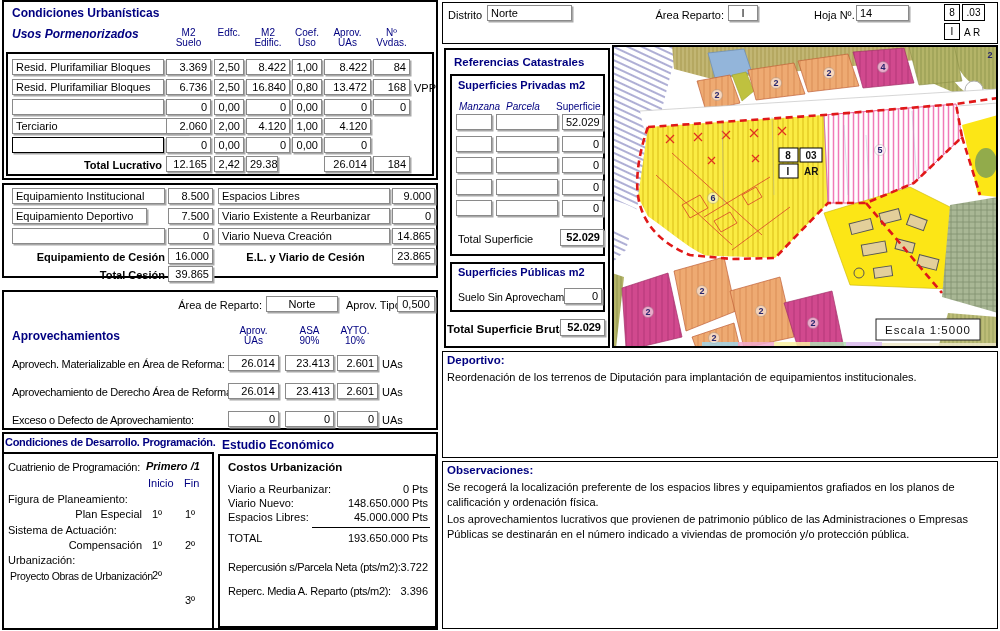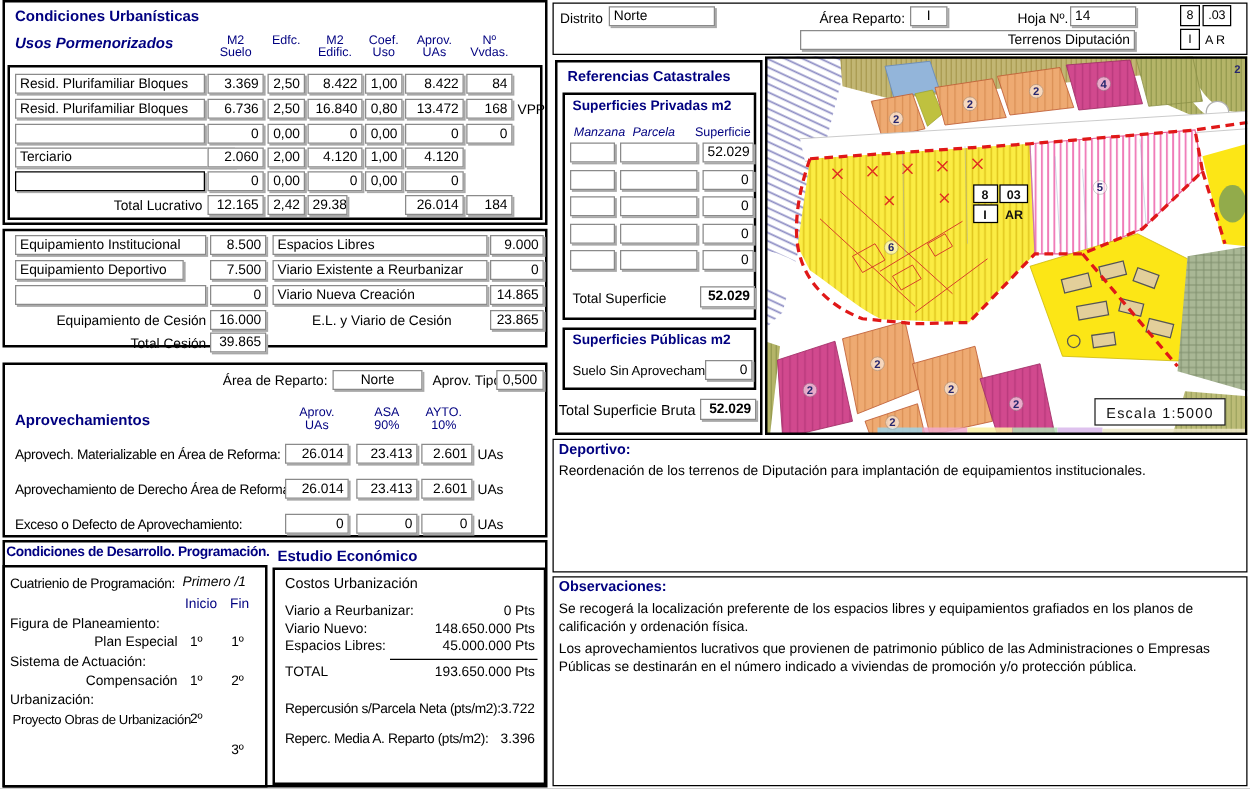--- a/index.html
+++ b/index.html
@@ -11,21 +11,21 @@
   .l{position:absolute;white-space:nowrap;line-height:13px;}
   .f{position:absolute;box-sizing:border-box;height:16px;line-height:14px;background:#fff;
      border:1px solid #8a8a8a;box-shadow:1.5px 1.5px 0 #a8a8a8;padding:0 3px;
      white-space:nowrap;overflow:hidden;font-size:11px;}
   .fb{font-weight:bold;}
   .fblk{border-color:#000;}
   .num{text-align:right;}
   .ctr{text-align:center;}
   .rt{text-align:right;}
   .navy{color:#000080;}
-  .b{font-weight:normal;}
+  .b{font-weight:bold;}
   .i{font-style:italic;}
   .title{position:absolute;color:#000080;font-weight:bold;font-size:12px;white-space:nowrap;}
   .ch{position:absolute;color:#000080;font-size:10px;line-height:10px;text-align:center;}
   .ch span{display:block;}
   .tight{letter-spacing:-0.3px;}
   .para{position:absolute;line-height:15px;}
   .rule{position:absolute;border-top:1px solid #000;height:0;}
   .sq{position:absolute;box-sizing:border-box;border:1px solid #000;background:#fff;
       text-align:center;font-size:10px;line-height:15px;}
   .map{position:absolute;left:612px;top:45px;width:386px;height:303px;}
@@ -218,21 +218,20 @@
 
   <div class="sec1" style="left:442px;top:2px;width:556px;height:42px"></div>
   <div class="l" style="left:448px;top:9px">Distrito</div>
   <div class="f" style="left:487px;top:5px;width:85px">Norte</div>
   <div class="l rt" style="left:628px;top:9px;width:96px">Área Reparto:</div>
   <div class="f ctr" style="left:728px;top:5px;width:30px">I</div>
   <div class="l" style="left:814px;top:9px">Hoja Nº.</div>
   <div class="f" style="left:856px;top:5px;width:53px">14</div>
   <div class="sq" style="left:944px;top:4px;width:16px;height:17px">8</div>
   <div class="sq" style="left:962px;top:4px;width:23px;height:17px">.03</div>
-  <div class="f rt" style="left:640px;top:24px;width:268px">Terrenos Diputación</div>
   <div class="sq" style="left:944px;top:23px;width:16px;height:17px">I</div>
   <div class="l" style="left:964px;top:26px;font-size:10px">A R</div>
 
   <div class="sec" style="left:444px;top:48px;width:166px;height:300px"></div>
   <div class="title" style="left:454px;top:56px;font-size:11.5px">Referencias Catastrales</div>
   <div class="sec" style="left:450px;top:74px;width:155px;height:182px"></div>
   <div class="title" style="left:458px;top:79px;font-size:11px">Superficies Privadas m2</div>
   <div class="l navy i" style="left:459px;top:100px;font-size:10px">Manzana</div>
   <div class="l navy i" style="left:506px;top:100px;font-size:10px">Parcela</div>
   <div class="l navy" style="left:556px;top:100px;font-size:10px">Superficie</div>

